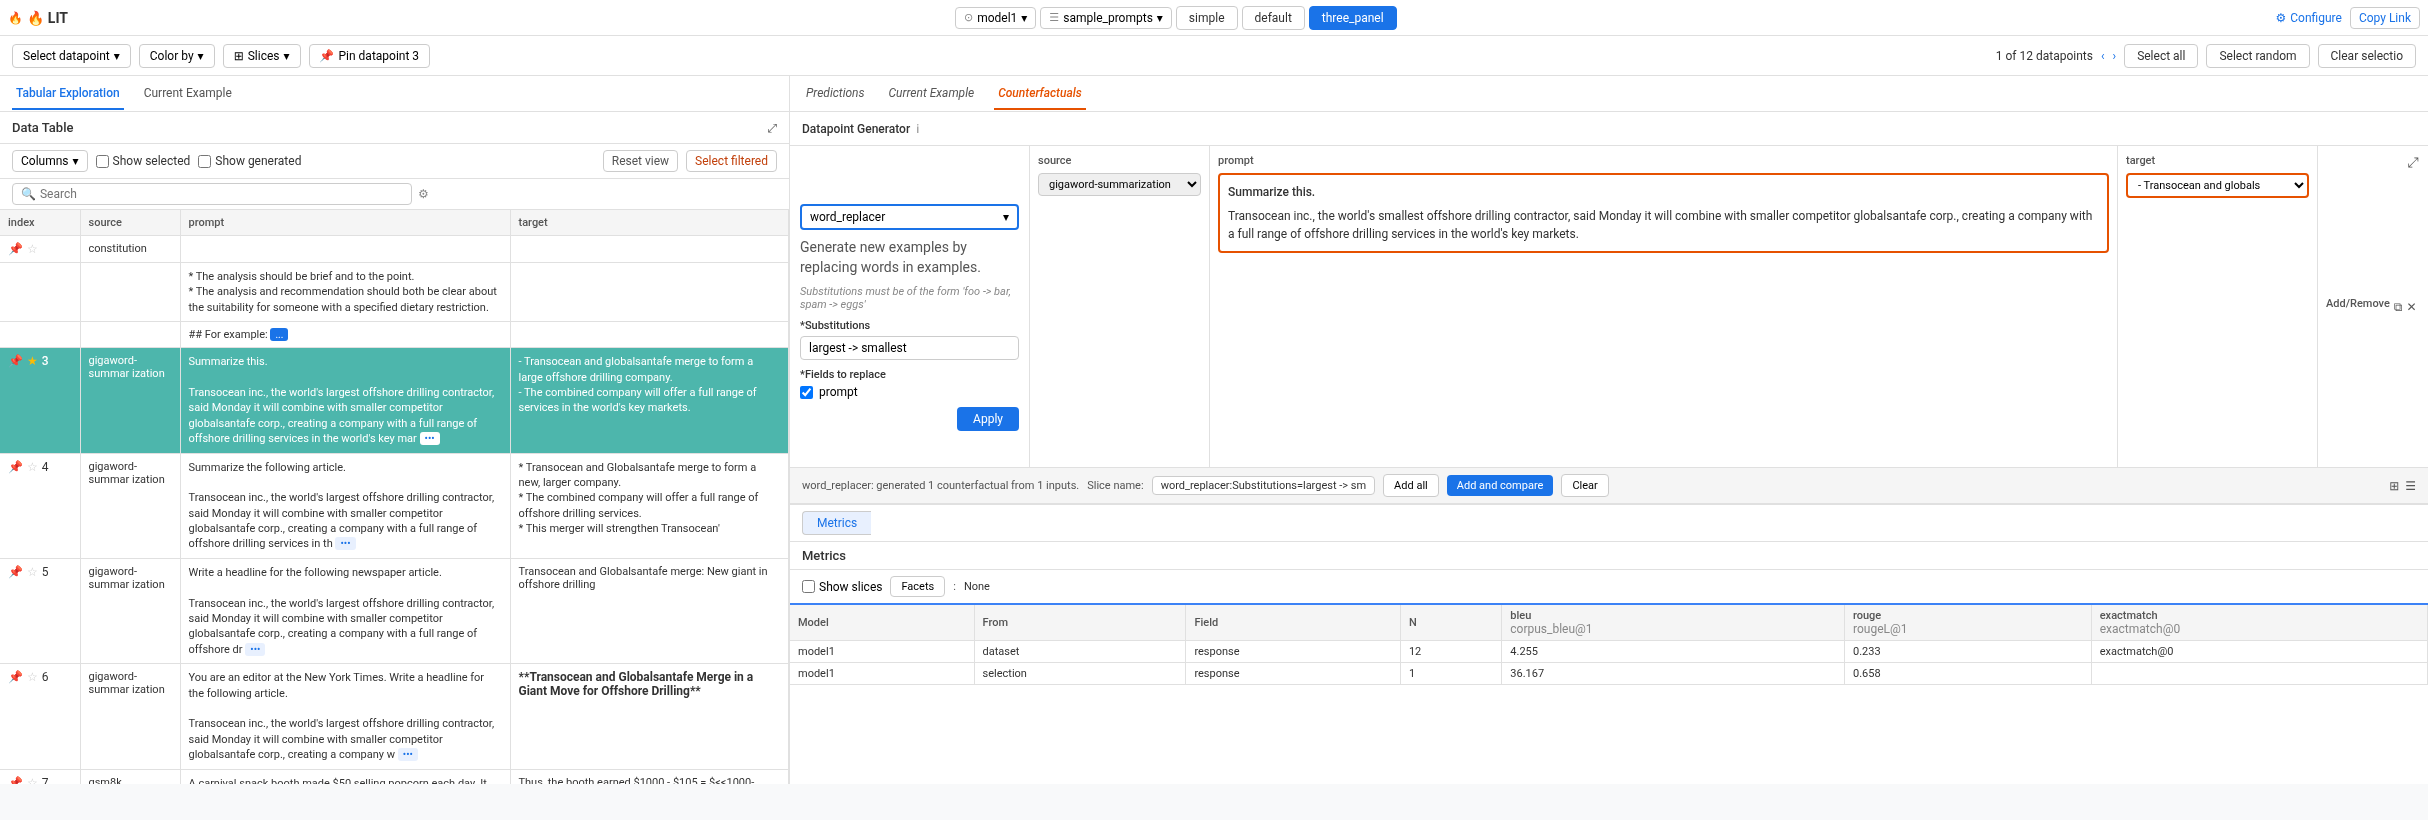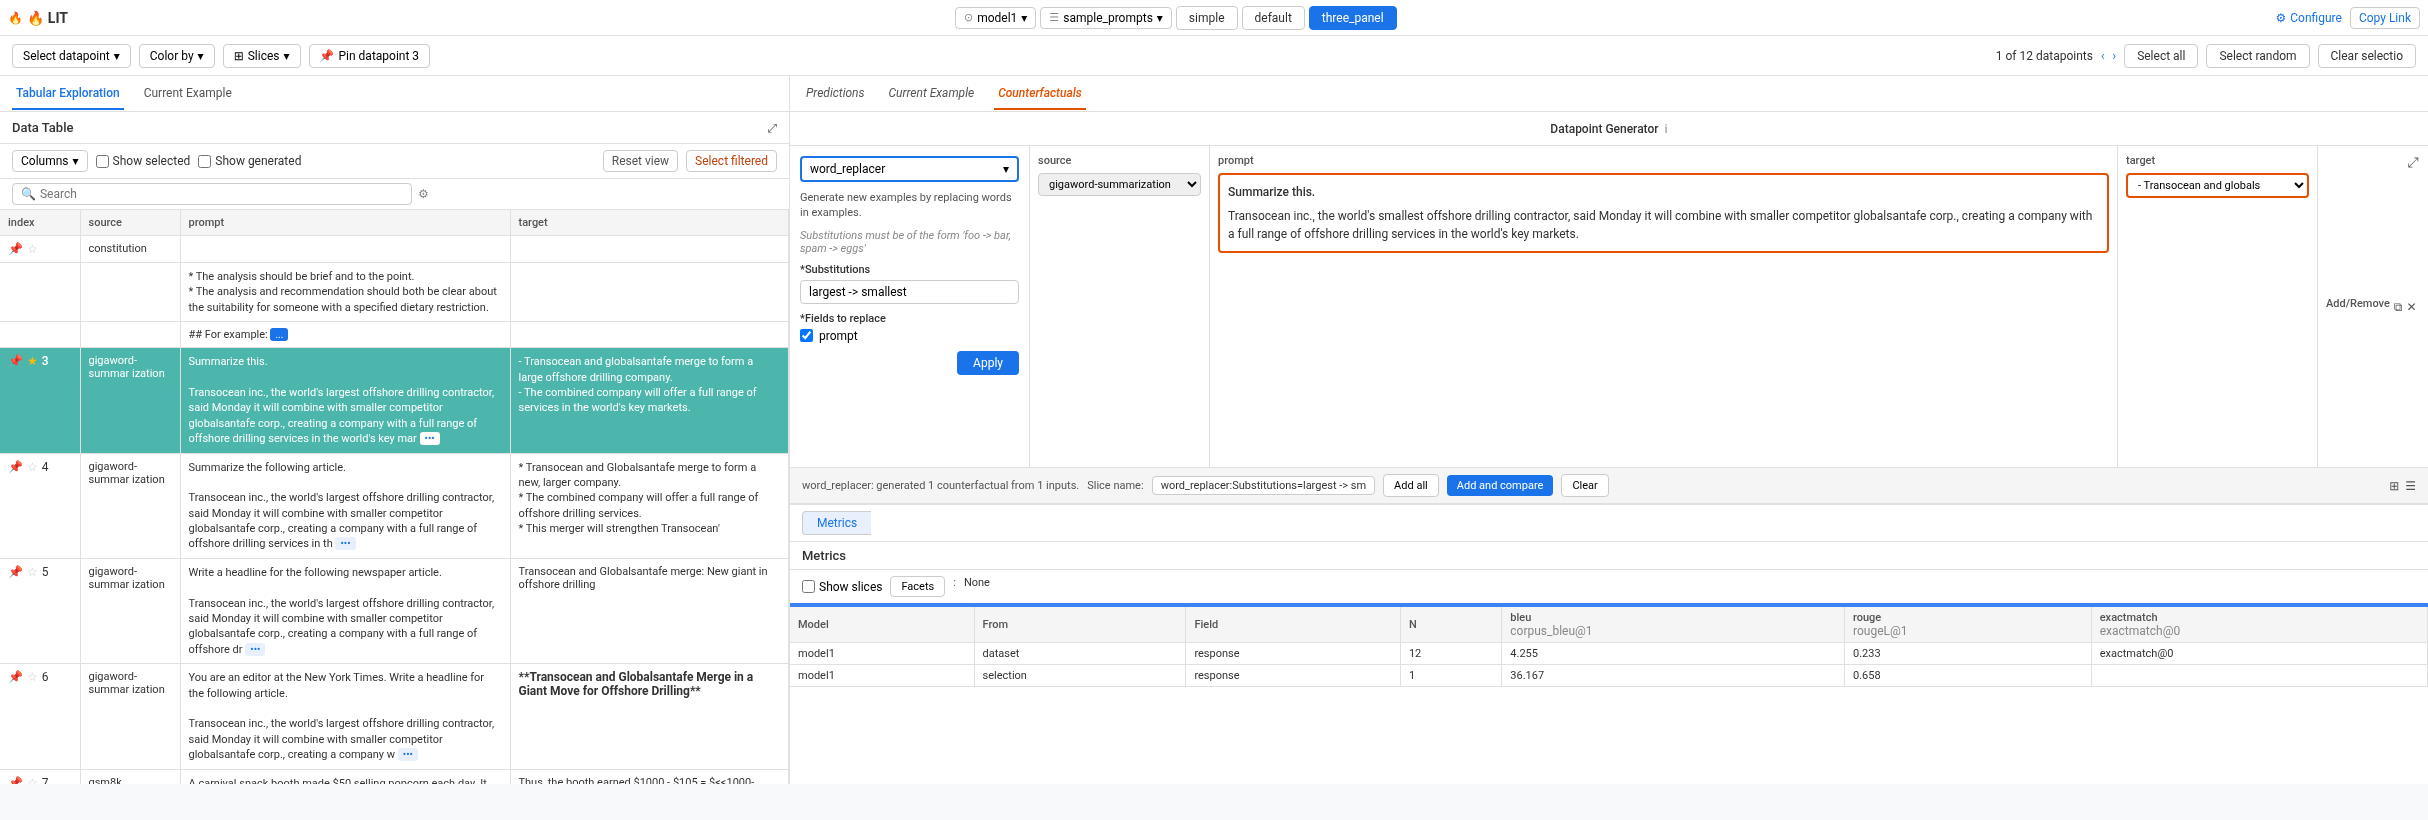--- a/index.html
+++ b/index.html
@@ -318,34 +318,34 @@
 
   <div class="right-panel">
 
     <div class="right-sub-tabs">
       <span class="right-sub-tab">Predictions</span>
       <span class="right-sub-tab">Current Example</span>
       <span class="right-sub-tab active">Counterfactuals</span>
     </div>
 
     <div class="right-top">
-      <div style="padding:8px 12px;font-size:13px;font-weight:500;color:#333;border-bottom:1px solid #e0e0e0;display:flex;align-items:center;gap:6px;justify-content:center;">
+      <div style="padding:8px 12px;font-size:13px;font-weight:500;color:#333;border-bottom:1px solid #e0e0e0;display:flex;align-items:center;gap:6px;">
         <span>Datapoint Generator</span>
         <span style="color:#888;font-size:12px;">ℹ</span>
       </div>
 
       <div style="display:flex;flex:1;overflow:hidden;">
 
         <div style="width:240px;min-width:240px;border-right:1px solid #e0e0e0;padding:10px;overflow-y:auto;display:flex;flex-direction:column;gap:8px;">
 
-          <div style="border:2px solid #1a73e8;border-radius:4px;padding:4px 8px;display:flex;align-items:center;justify-content:space-between;cursor:pointer;">
+          <div style="border:2px solid #1a73e8;border-radius:4px;padding:4px 8px;display:flex;align-items:center;justify-content:space-between;cursor:pointer;margin-top:48px;">
             <span>word_replacer</span>
             <span>▾</span>
           </div>
-          <div style="font-size:11px;color:#555;line-height:1.4;">Generate new examples by replacing words in examples.</div>
+          <div style="font-size:14px;color:#555;line-height:1.4;">Generate new examples by replacing words in examples.</div>
           <div style="font-size:11px;color:#888;font-style:italic;">Substitutions must be of the form 'foo -&gt; bar, spam -&gt; eggs'</div>
 
           <div>
             <div style="font-size:11px;font-weight:500;color:#333;margin-bottom:4px;">*Substitutions</div>
             <input type="text" style="width: 100%; padding: 4px 8px; border: 1px solid rgb(204, 204, 204); border-radius: 4px; font-size: 12px;" value="largest -&gt; smallest">
           </div>
 
           <div>
             <div style="font-size:11px;font-weight:500;color:#333;margin-bottom:4px;">*Fields to replace</div>
             <label style="display:flex;align-items:center;gap:6px;font-size:11px;">
@@ -410,21 +410,21 @@
 
     <div class="right-bottom">
 
       <div style="padding:6px 12px;border-bottom:1px solid #e0e0e0;display:flex;align-items:center;gap:0;">
         <button style="padding:4px 14px;border:1px solid #ccc;border-radius:4px 0 0 4px;background:#e8f0fe;color:#1a73e8;font-size:12px;cursor:pointer;border-right:none;">Metrics</button>
       </div>
       <div style="padding:6px 12px;border-bottom:1px solid #e0e0e0;">
         <span style="font-size:13px;font-weight:500;color:#333;">Metrics</span>
       </div>
 
-      <div style="display:flex;gap:8px;padding:6px 12px;border-bottom:4px solid #3b82f6;">
+      <div style="display:flex;align-items:center;gap:8px;padding:6px 12px;border-bottom:2px solid #3b82f6;">
         <label style="display:flex;align-items:center;gap:4px;font-size:11px;">
           <input type="checkbox" style="">
           <span>Show slices</span>
         </label>
         <button style="padding:3px 10px;border:1px solid #ccc;border-radius:4px;font-size:11px;background:#fff;cursor:pointer;">Facets</button>
         <span style="font-size:11px;color:#555;">:</span>
         <span style="font-size:11px;color:#333;">None</span>
       </div>
 
       <div style="overflow-x:auto;">

